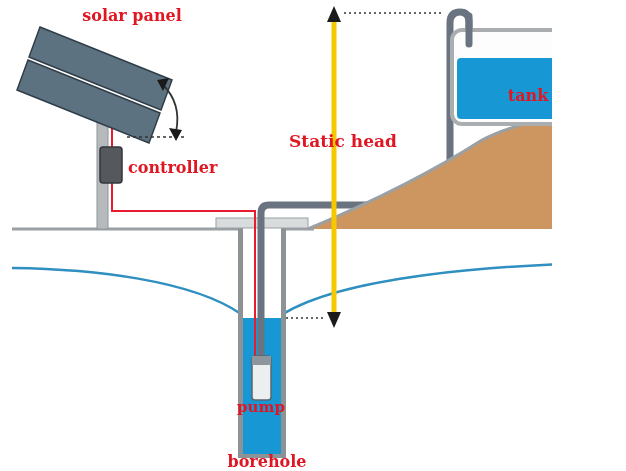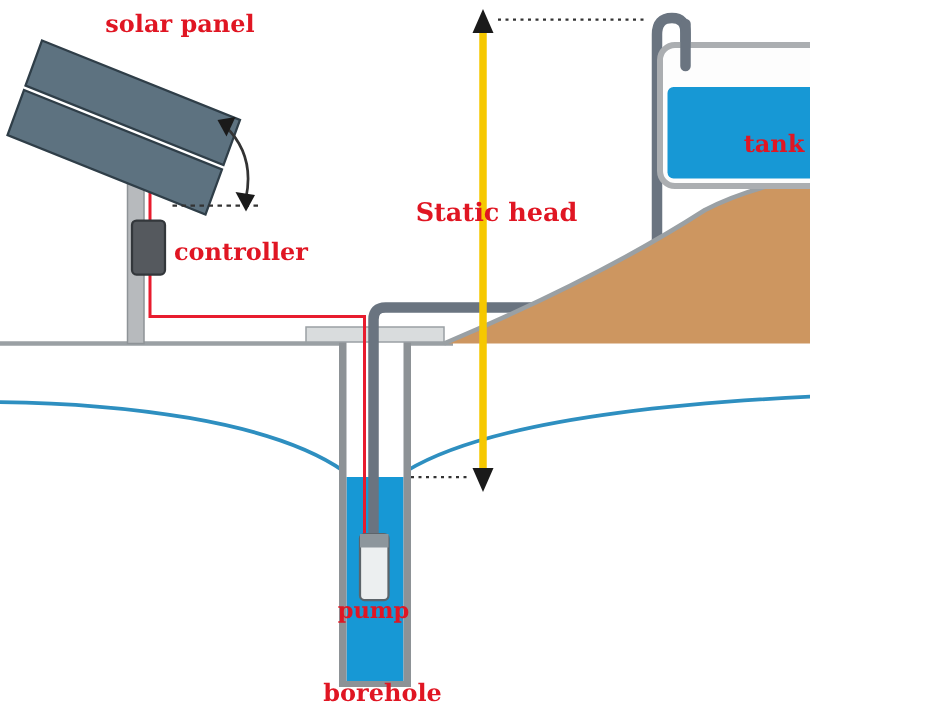--- a/index.html
+++ b/index.html
@@ -1,16 +1,16 @@
 <!DOCTYPE html>
 <html><head>
 <meta charset="utf-8">
 <style>
   html, body { margin: 0; padding: 0; background: #ffffff; }
-  .stage { position: relative; width: 540px; height: 471px; overflow: hidden; }
+  .stage { position: relative; width: 540px; height: 471px; overflow: hidden; padding-left: 12px; }
   svg { display: block; }
   .lbl { font-family: "DejaVu Serif", "Liberation Serif", serif; font-weight: bold; }
 </style>
 </head>
 <body>
 
 <div class="stage">
 <svg width="626" height="471" viewBox="0 0 626 471">
 
   <rect x="0" y="0" width="626" height="471" fill="#ffffff"></rect>

